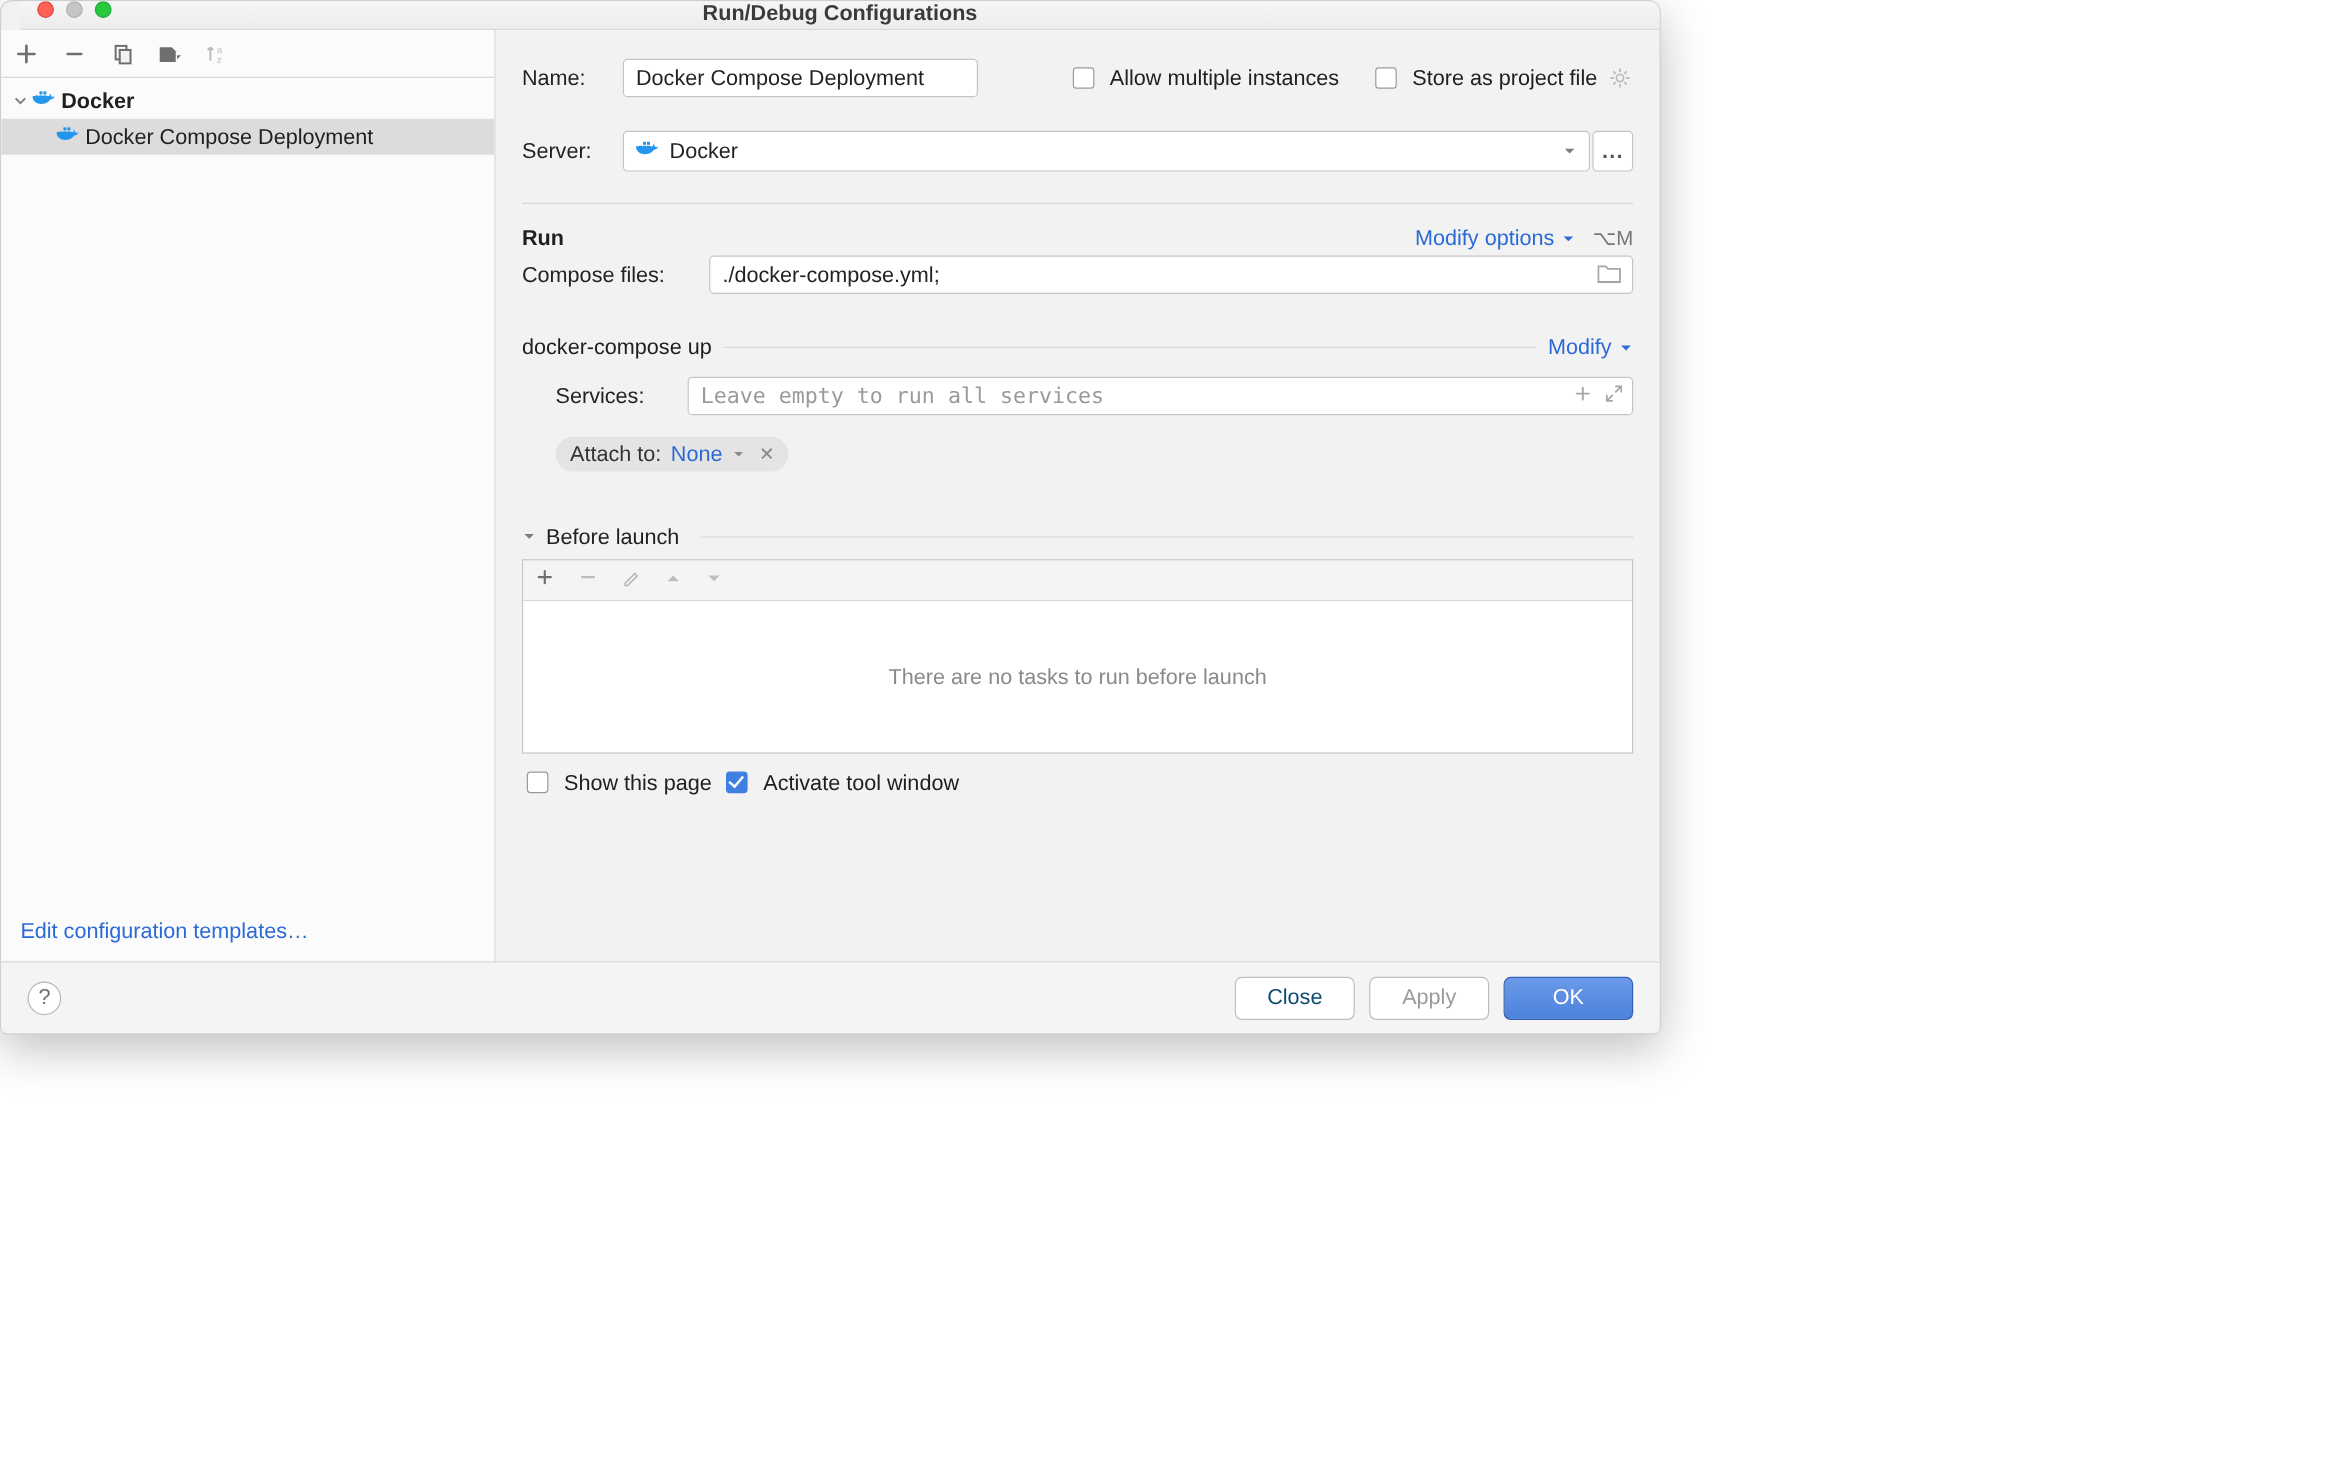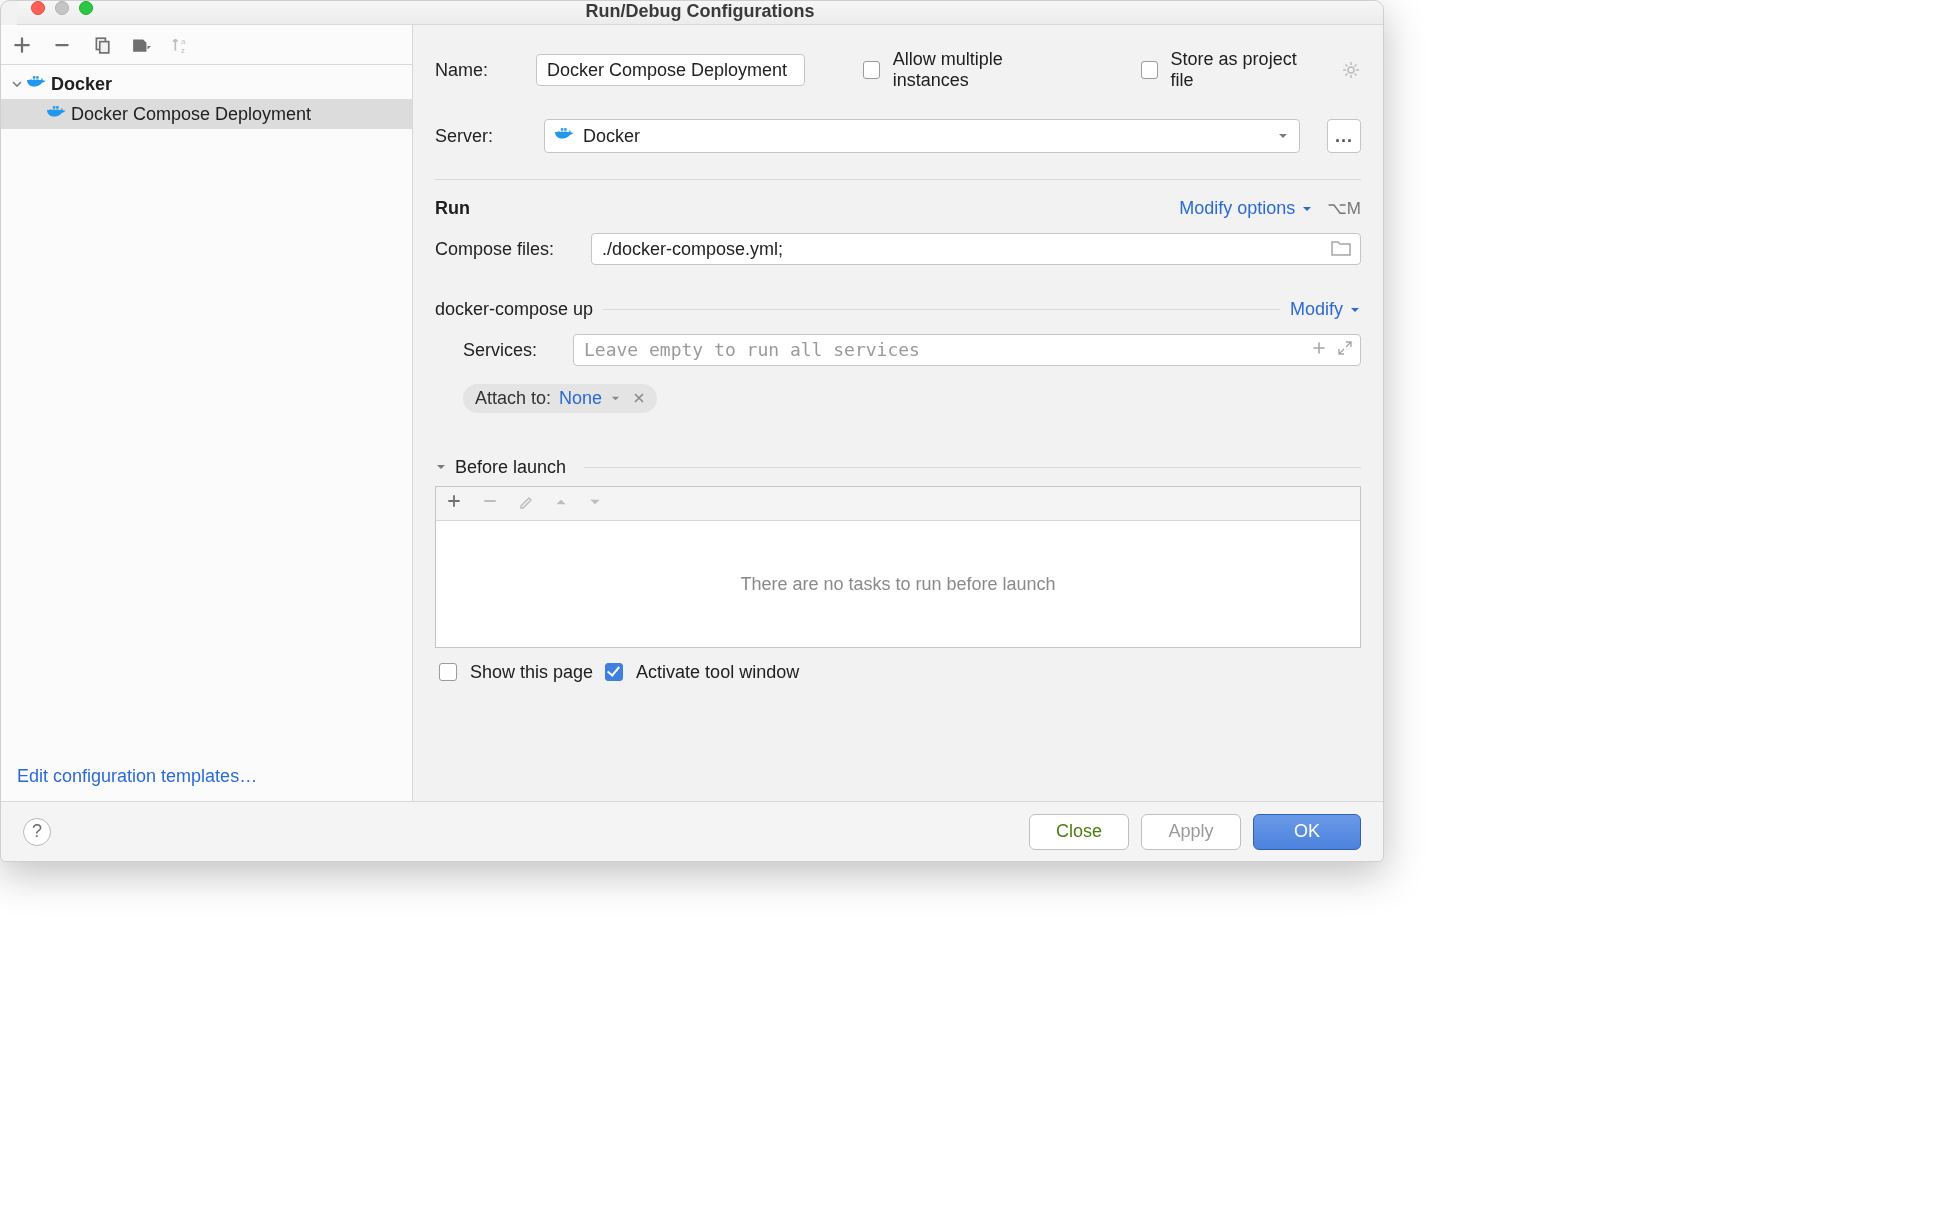--- a/index.html
+++ b/index.html
@@ -79,21 +79,21 @@
   .tree-row.sel{background:var(--sel)}
   .tree-row .lab{white-space:nowrap}
   .bold{font-weight:600}
   .indent1{padding-left:46px}
   .editlink{
     padding:0 0 14px 16px;color:var(--blue);font-size:18px;
   }
   .editlink a{color:var(--blue);text-decoration:none}
   
   .right{flex:1;display:flex;flex-direction:column;padding:24px 22px 10px 22px;min-width:0}
-  .row{display:flex;align-items:center;gap:27px;margin-bottom:16px}
+  .row{display:flex;align-items:center;gap:2px;margin-bottom:16px}
   .row.namerow{margin-bottom:28px}
   .lbl{width:82px;color:#222}
   .lbl.wide{width:142px}
   input[type=text].field, .input-like{
     height:32px;border:1px solid var(--border);background:var(--input-bg);
     border-radius:4px;padding:0 10px;font-size:18px;color:#222;
     outline:none;
   }
   .name-input{width:296px}
   .chk{display:flex;align-items:center;gap:10px}
@@ -105,21 +105,21 @@
   .select{
     flex:1;height:34px;border:1px solid var(--border);border-radius:4px;background:#fff;
     display:flex;align-items:center;padding:0 10px;justify-content:space-between;color:#222;
   }
   .select .sv{display:flex;align-items:center;gap:8px}
   .morebtn{
     width:34px;height:34px;border:1px solid var(--border);border-radius:4px;background:#fff;
     display:flex;align-items:center;justify-content:center;color:#555;font-weight:700;letter-spacing:1px;
   }
   .hr{height:1px;background:var(--border-light);margin:10px 0 18px 0}
-  .section-head{display:flex;align-items:flex-start;justify-content:space-between;margin-bottom:14px}
+  .section-head{display:flex;align-items:flex-start;justify-content:space-between;margin-bottom:4px}
   .sect-title{font-weight:700;font-size:18px}
   .modify{color:var(--blue);display:flex;align-items:center;gap:6px}
   .kbd{color:#777;font-size:17px;margin-left:14px}
   .compose-row{display:flex;align-items:center;gap:14px;margin-bottom:34px}
   .compose-input{position:relative;flex:1}
   .compose-input input{width:100%}
   .folder{position:absolute;right:10px;top:6px;color:#a6a6a6}
   .sub-head{display:flex;align-items:center;justify-content:space-between;margin-bottom:14px}
   .sub-head .rule{flex:1;height:1px;background:var(--border-light);margin:0 10px}
   .services-row{display:flex;align-items:center;gap:14px;margin:0 0 18px 28px}
@@ -146,21 +146,21 @@
   
   .bottombar{
     height:60px;border-top:1px solid var(--border-light);
     display:flex;align-items:center;justify-content:space-between;
     padding:0 22px;background:#f4f4f4;
   }
   .help{width:28px;height:28px;border-radius:50%;border:1px solid #b8b8b8;display:flex;align-items:center;justify-content:center;color:#6b6b6b;background:#fff}
   .btns{display:flex;gap:12px}
   .btn{
     height:36px;min-width:100px;padding:0 18px;border-radius:6px;border:1px solid var(--btn-border);
-    background:var(--btn-bg);color:#4d7c0f;font-size:18px;display:flex;align-items:center;justify-content:center;
+    background:var(--btn-bg);color:#0c4a6e;font-size:18px;display:flex;align-items:center;justify-content:center;
   }
   .btn.disabled{color:#9a9a9a}
   .btn.primary{background:linear-gradient(#6a9ae8,#4c82dd);border-color:var(--primary-border);color:#fff;min-width:108px}
   
   .docker-ico svg{width:20px;height:18px}
   .caret{color:#7d7d7d}
   .spacer{flex:1}
 </style>
 </head>
 <body>

